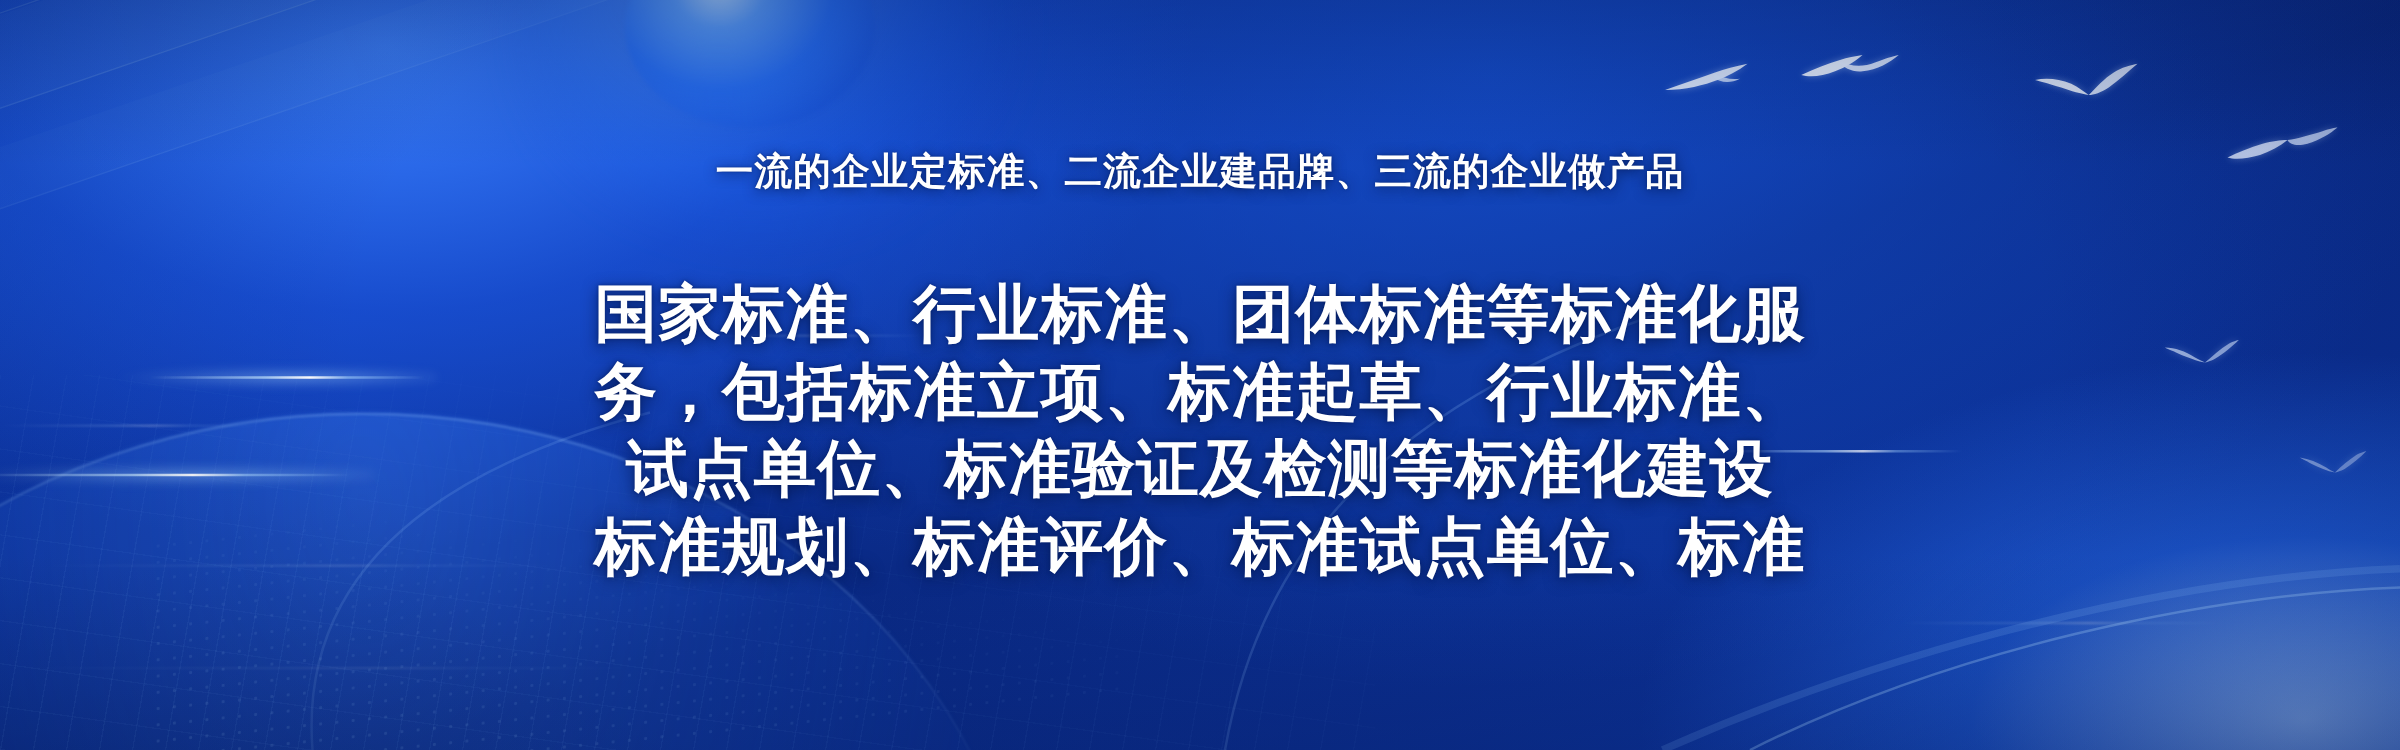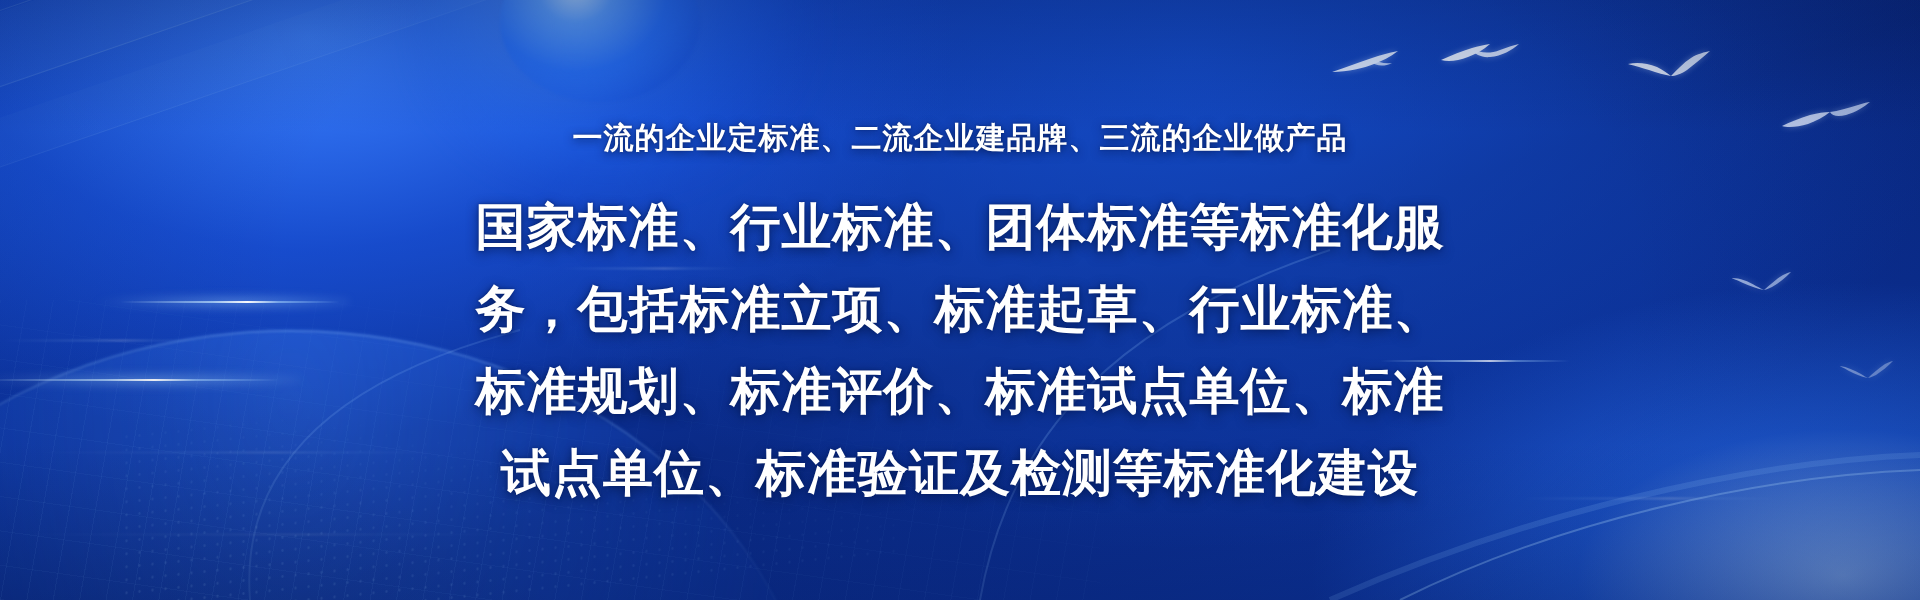--- a/index.html
+++ b/index.html
@@ -102,35 +102,35 @@
   }
 
   
   .gull{position:absolute;}
   .gull svg{display:block;filter:drop-shadow(0 0 3px rgba(200,225,255,.45));}
 
   
   #copy{
     position:absolute;left:0;top:0;width:1920px;height:600px;
     display:flex;flex-direction:column;align-items:center;
-    color:#ffffff;text-align:center;
+    color:#ffffff;text-align:center;gap:44px;
   }
   #headline{
     margin-top:118px;
     font-size:30px;line-height:40px;font-weight:700;letter-spacing:1px;
     text-shadow:0 2px 10px rgba(4,24,80,.85), 0 0 2px rgba(10,40,120,.9);
     white-space:nowrap;
   }
   #body-copy{
     margin-top:18px;
     width:1040px;
     font-size:50px;line-height:62px;font-weight:700;letter-spacing:1px;
     text-shadow:0 3px 12px rgba(4,24,80,.85), 0 0 3px rgba(8,34,110,.9);
   }
-  #body-copy .l{display:block;margin-top:20px;}
+  #body-copy .l{display:block;}
 </style>
 </head>
 <body>
 
 <div id="stage">
 
   <div class="layer" id="base"></div>
 
   <div id="bands">
     <div class="band" style="top:300px;height:120px;"></div>
@@ -266,18 +266,18 @@
     </svg>
   </div>
 
   <div class="layer" id="vign"></div>
 
   <div id="copy">
     <div id="headline">一流的企业定标准、二流企业建品牌、三流的企业做产品</div>
     <div id="body-copy">
       <span class="l">国家标准、行业标准、团体标准等标准化服</span>
       <span class="l">务，包括标准立项、标准起草、行业标准、</span>
+      <span class="l">试点单位、标准验证及检测等标准化建设</span>
       <span class="l">标准规划、标准评价、标准试点单位、标准</span>
-      <span class="l">试点单位、标准验证及检测等标准化建设</span>
     </div>
   </div>
 
 </div>
 
 </body></html>

